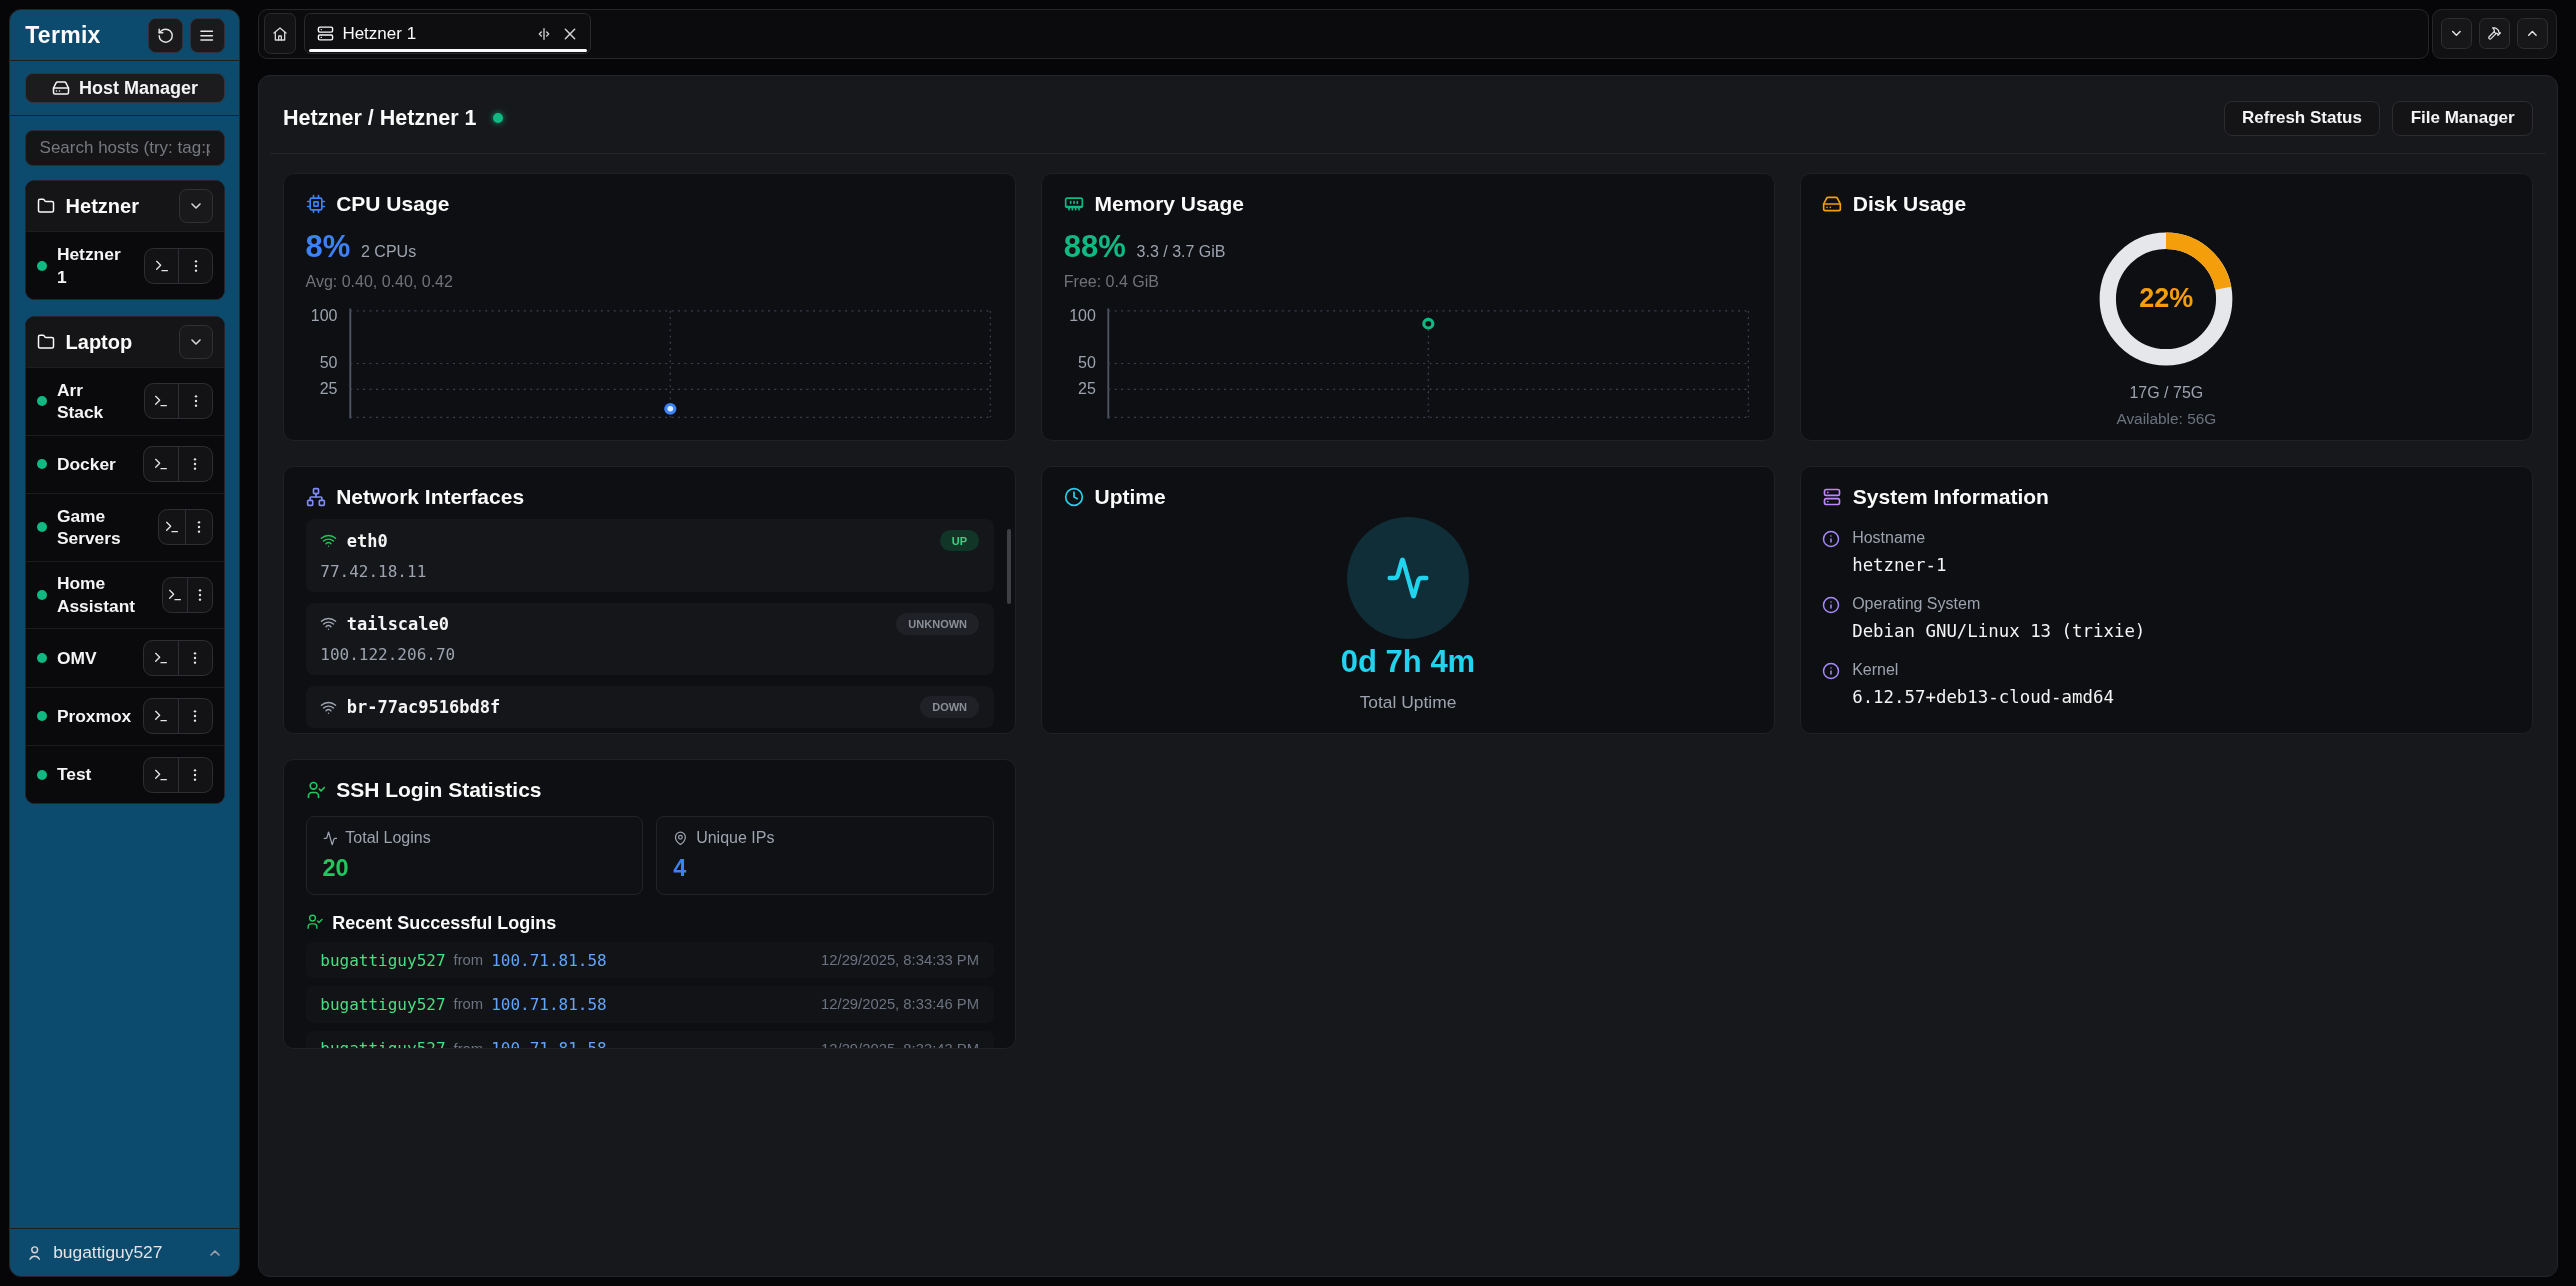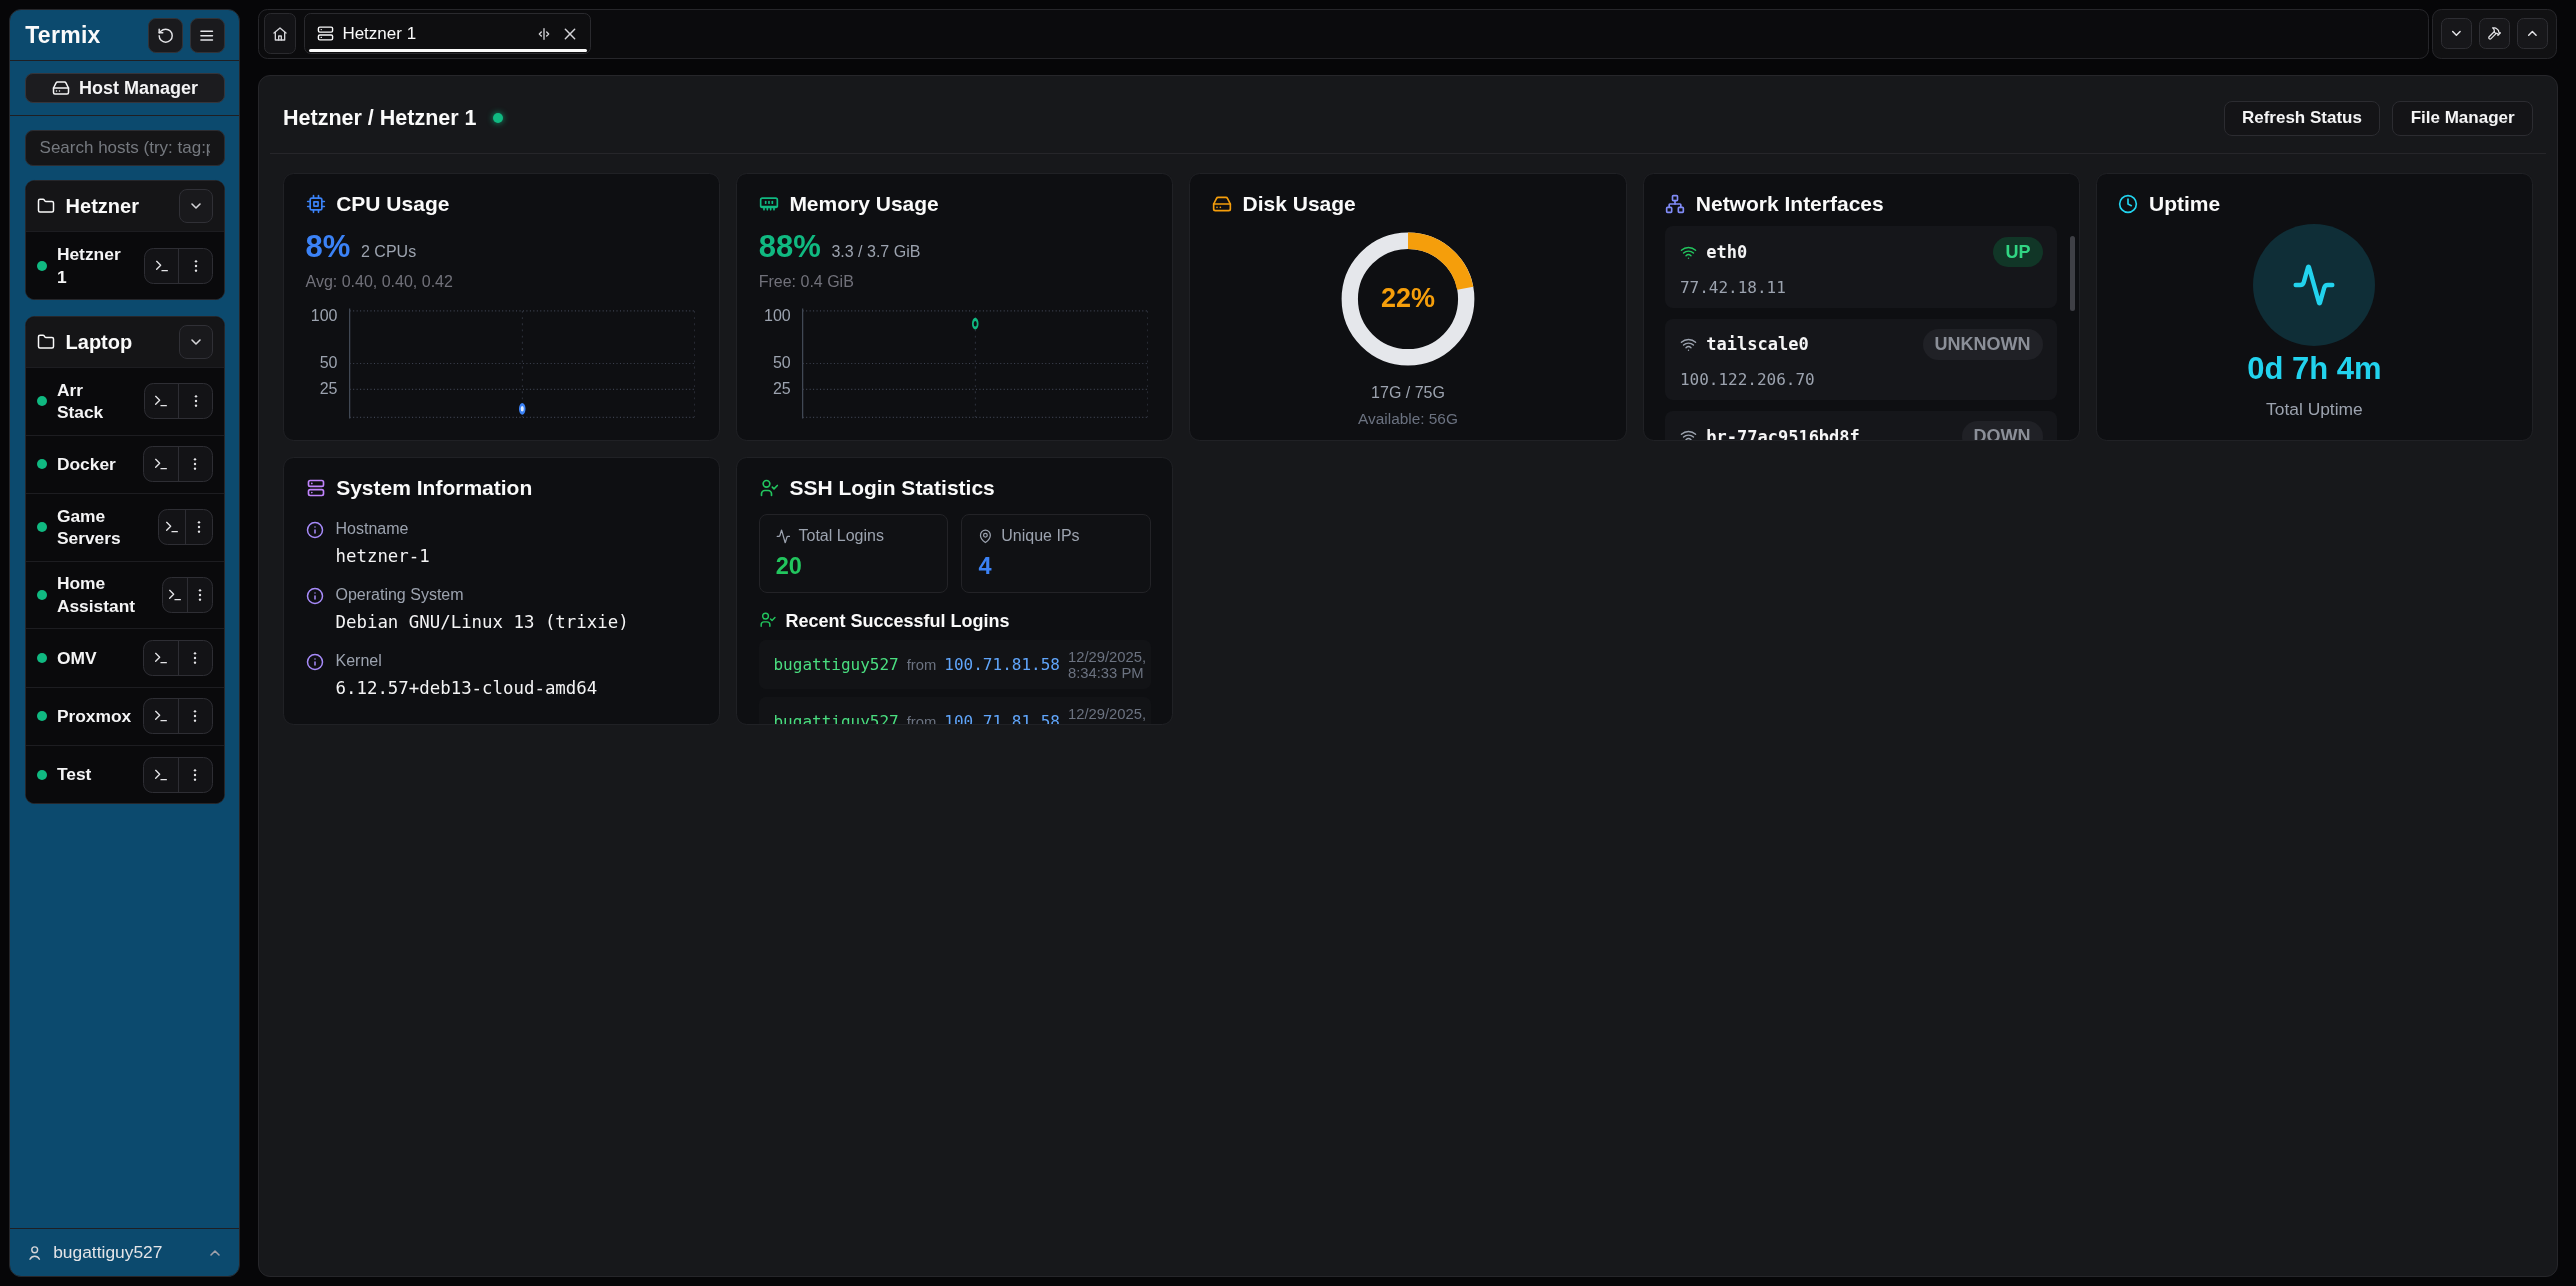--- a/index.html
+++ b/index.html
@@ -76,22 +76,22 @@
     padding:23px 24px; overflow:hidden; }
   .main-header { display:flex; align-items:center; height:38px; }
   .breadcrumb { font-size:21.5px; font-weight:800; color:#fafafa; }
   .bc-dot { width:10px; height:10px; border-radius:50%; background:#10b981;
     box-shadow:0 0 6.7px rgba(16,185,129,.8); margin-left:16px; }
   .main-header-btns { margin-left:auto; display:flex; gap:12px; }
   .hdr-btn { height:35px; padding:0 17.4px; border-radius:8px; background:#141417;
     border:1.3px solid #2c2c31; color:#f4f4f5; font-size:17px; font-weight:700;
     display:flex; align-items:center; cursor:pointer; }
   .main-divider { height:1.3px; background:#26262a; margin:16px -13.4px 0; }
-  .grid { margin-top:19px; display:grid; grid-template-columns:repeat(5, 1fr);
-    grid-template-rows:268px 268px 290px; gap:16px; }
+  .grid { margin-top:19px; display:grid; grid-template-columns:repeat(3, 1fr);
+    grid-template-rows:268px 268px 290px; gap:25px; }
   .card { background:#0e0f12; border:1.3px solid #202125; border-radius:10.7px;
     padding:17.4px 21.5px; position:relative; overflow:hidden; }
   .card-title-row { display:flex; align-items:center; gap:10.7px; }
   .card-title { font-size:21px; font-weight:700; color:#fafafa; }
 
   
   .big-row { display:flex; align-items:baseline; gap:10.7px; margin-top:13.4px; }
   .big-pct { font-size:31px; font-weight:800; }
   .blue { color:#3b82f6; } .green { color:#10b981; }
   .big-sub { font-size:16px; color:#9ca3af; }
@@ -107,21 +107,21 @@
   .donut-wrap { position:relative; width:142px; height:142px; }
   .donut-label { position:absolute; inset:0; display:flex; align-items:center;
     justify-content:center; font-size:27px; font-weight:800; color:#f59e0b; }
   .disk-usage { font-size:16px; color:#9ca3af; margin-top:14.8px; }
   .disk-avail { font-size:15.4px; color:#6b7280; margin-top:8px; }
 
   
   .iface-row { background:#15161a; border-radius:8px; padding:10.7px 14.8px; margin-top:10.7px; }
   .iface-top { display:flex; align-items:center; gap:9.4px; }
   .iface-name { font-size:17px; font-weight:700; color:#f4f4f5; }
-  .badge { margin-left:auto; font-size:18px; font-weight:700; border-radius:670px;
+  .badge { margin-left:auto; font-size:11px; font-weight:700; border-radius:670px;
     padding:4.7px 12px; }
   .badge-up { background:#113627; color:#31d583; }
   .badge-gray { background:#202126; color:#8b8f98; }
   .iface-ip { font-size:16px; color:#9ca3af; margin-top:10.7px; }
   .net-scroll { position:absolute; right:4px; top:62px; width:4.7px; height:75px;
     background:#3f4046; border-radius:2.7px; }
 
   
   .uptime-center { display:flex; flex-direction:column; align-items:center; margin-top:8px; }
   .uptime-circle { width:122px; height:122px; border-radius:50%; background:#0f2e37;

